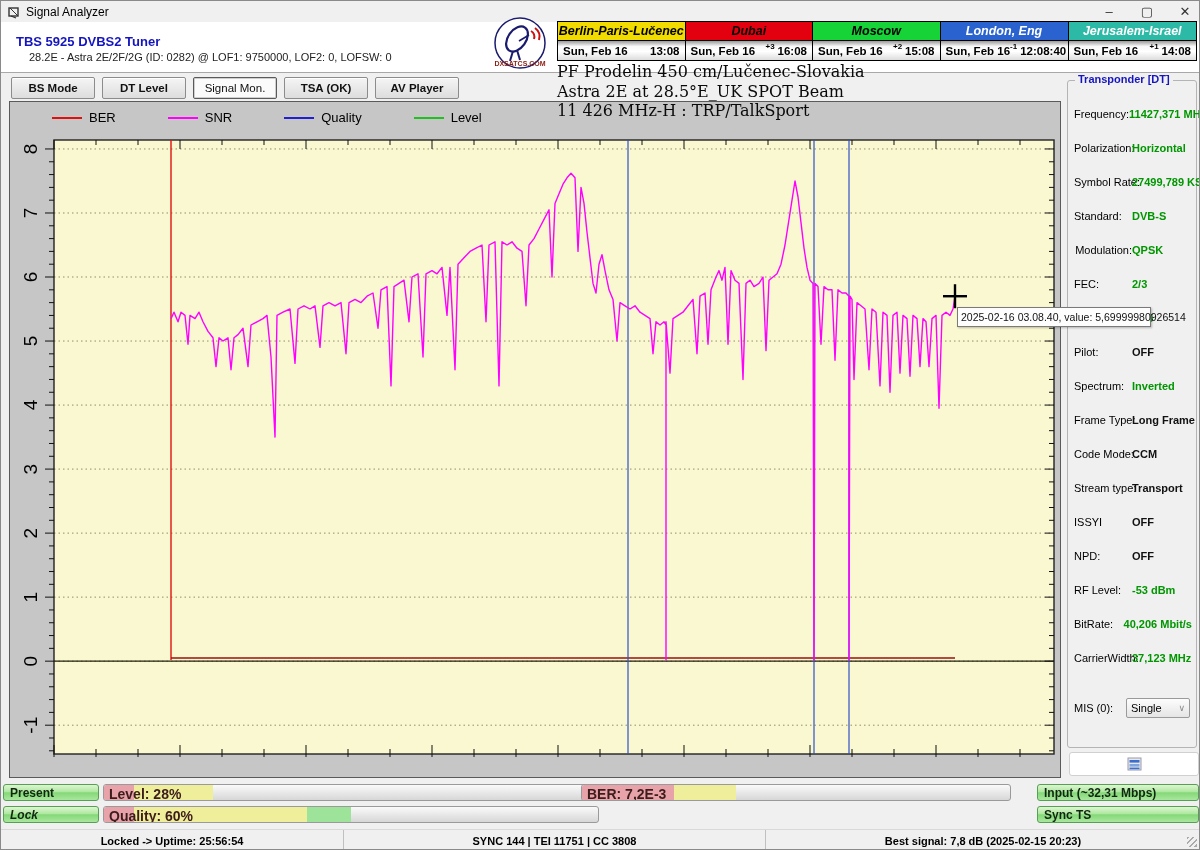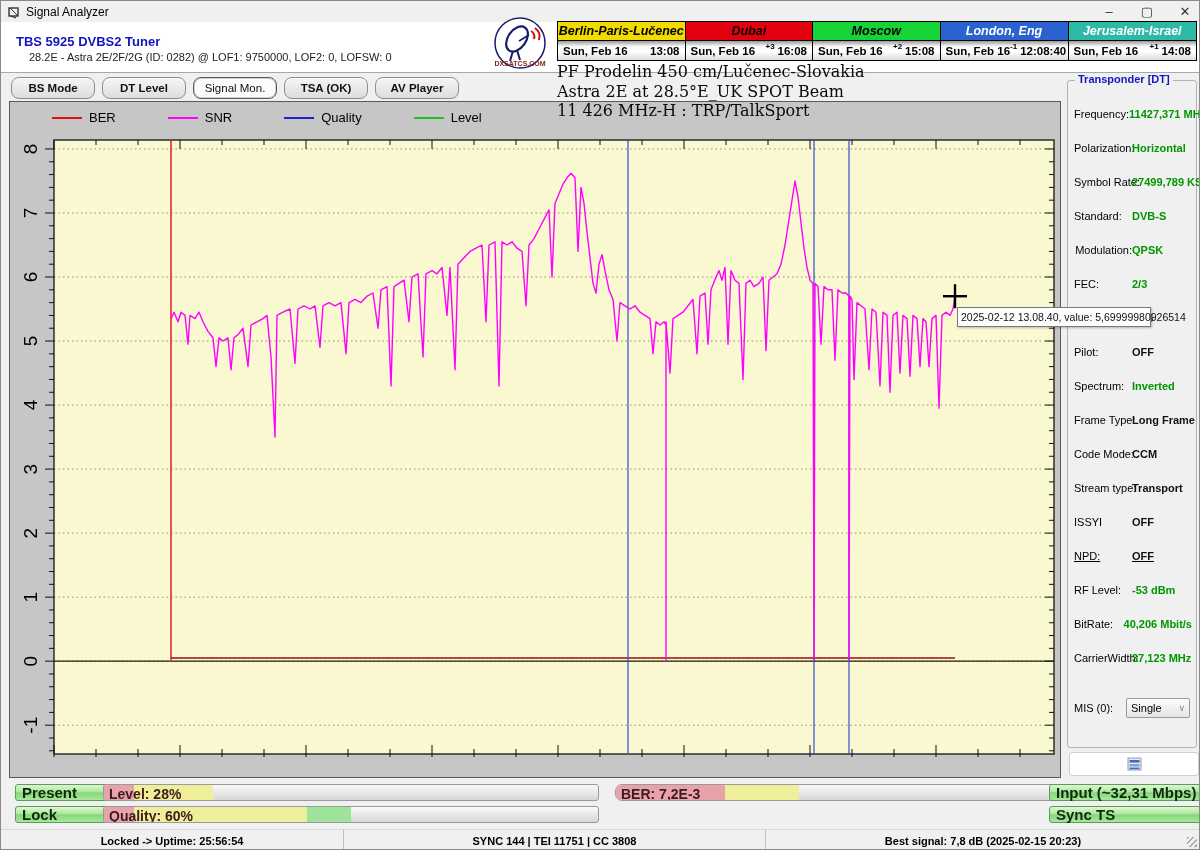--- a/index.html
+++ b/index.html
@@ -25,21 +25,21 @@
   .clock:last-child{border-right:none;}
   .clock .hd{height:18px;line-height:18px;text-align:center;font-size:12.5px;font-weight:bold;font-style:italic;border-bottom:1px solid #000;white-space:nowrap;overflow:hidden;}
   .clock .bd{flex:1;background:linear-gradient(180deg,#9a9a9a 0%,#f8f8f8 28%,#ffffff 55%,#dcdcdc 100%);
              display:flex;align-items:center;padding:0 5px;font-size:11.5px;font-weight:bold;color:#000;white-space:nowrap;}
   .clock .bd .dt{flex:1;}
   .clock .bd .off{font-size:8px;position:relative;top:-4px;margin-right:3px;font-weight:bold;}
   .clock .bd .tm{text-align:right;}
   
   .tabs{left:10px;top:76px;height:22px;display:flex;gap:7px;}
   .tab{height:20px;padding:0 10px;min-width:62px;background:linear-gradient(180deg,#f5f5f5,#dddddd);
-       border:1px solid #8c8c8c;border-radius:8px;font-size:11.5px;font-weight:bold;color:#111;
+       border:1px solid #8c8c8c;border-radius:2px;font-size:11.5px;font-weight:bold;color:#111;
        display:flex;align-items:center;justify-content:center;cursor:pointer;box-shadow:0 1px 0 #fff inset;}
   .tab.active{background:#fbfbfb;border:1px solid #5a5a5a;box-shadow:0 0 0 1px #cfcfcf inset;font-weight:normal;}
   
   .chart{left:8px;top:100px;width:1052px;height:677px;background:#c6c6c6;border:1px solid #5a5a5a;box-sizing:border-box;}
   .legend{position:absolute;left:42px;top:8px;display:flex;gap:52px;align-items:center;}
   .legend .item{display:flex;align-items:center;gap:7px;font-size:13px;color:#000;}
   .legend .sw{width:30px;height:2px;}
   
   .panel{left:1066px;top:79px;width:130px;height:668px;border:1px solid #b4b4b4;border-radius:3px;background:#f0f0f0;box-sizing:border-box;}
   .panel .gbt{position:absolute;left:7px;top:-8px;background:#f0f0f0;padding:0 3px;font-size:11px;font-weight:bold;color:#1515c0;}
@@ -53,21 +53,21 @@
          display:flex;align-items:center;justify-content:center;cursor:pointer;}
   
   .overlay{left:556px;top:61px;width:420px;font-family:"DejaVu Serif",serif;font-size:16px;line-height:19.5px;color:#0a0a0a;pointer-events:none;z-index:40;}
   
   .tooltip{left:956px;top:306px;width:186px;height:18px;background:#fdfdfd;border:1px solid #7a7a7a;
            font-size:10.5px;color:#111;display:flex;align-items:center;padding:0 3px;z-index:50;white-space:nowrap;box-shadow:1px 1px 2px rgba(0,0,0,.25);}
   
   .bars-row{left:0;width:1200px;height:18px;display:flex;}
   .pill,.meter{height:17px;border-radius:3px;box-sizing:border-box;position:absolute;}
   .pill{background:linear-gradient(180deg,#dff5d2 0%,#aee8a0 45%,#84d878 52%,#a9e79d 100%);border:1px solid #55a055;
-        font-size:15px;font-weight:bold;color:#102810;display:flex;align-items:center;padding:0 6px;margin-left:12px;}
+        font-size:12px;font-weight:bold;color:#102810;display:flex;align-items:center;padding:0 6px;}
   .meter{background:linear-gradient(180deg,#fafafa,#d7d7d7);border:1px solid #9a9a9a;overflow:hidden;}
   .meter .seg{position:absolute;top:0;bottom:0;}
   .meter .mlabel{position:absolute;left:5px;top:1px;font-size:14px;font-weight:bold;color:#3d1c1c;white-space:nowrap;}
   
   .statusbar{left:0;top:828px;width:1200px;height:22px;background:#f0f0f0;border-top:1px solid #d9d9d9;display:flex;}
   .statussec{height:100%;display:flex;align-items:center;justify-content:center;font-size:11px;font-weight:bold;color:#000;
              border-right:1px solid #c0c0c0;box-sizing:border-box;}
   .grip{position:absolute;right:2px;bottom:2px;width:10px;height:10px;
         background:repeating-linear-gradient(135deg,#aaa 0 1.5px,transparent 1.5px 4px);}
 </style>
@@ -402,21 +402,21 @@
     <span class="pv" style="color:#111111">CCM</span>
     </div>
     <div class="prow" style="top: 401px;">
       <span class="pl">Stream type:</span>
     <span class="pv" style="color:#111111">Transport</span>
     </div>
     <div class="prow" style="top: 435px;">
       <span class="pl">ISSYI</span>
     <span class="pv" style="color:#111111">OFF</span>
     </div>
-    <div class="prow" style="top: 469px; text-decoration: underline;">
+    <div class="prow" style="top: 469px;">
       <span class="pl">NPD:</span>
     <span class="pv" style="color:#111111">OFF</span>
     </div>
     <div class="prow" style="top: 503px;">
       <span class="pl">RF Level:</span>
     <span class="pv" style="color:#009600">-53 dBm</span>
     </div>
     <div class="prow" style="top: 537px;">
       <span class="pl">BitRate:</span>
     <span class="pv" style="color:#009600">40,206 Mbit/s</span>
@@ -441,38 +441,38 @@
     <rect x="2.5" y="10.6" width="10" height="1.6" fill="#3a6ecf"></rect>
   </svg>
 </div>
 
 <div class="abs overlay" id="overlay">
     <div>PF Prodelin 450 cm/Lučenec-Slovakia</div>
     <div>Astra 2E at 28.5°E_UK SPOT Beam</div>
     <div>11 426 MHz-H : TRP/TalkSport</div>
   </div>
 
-<div class="abs tooltip">2025-02-12 13.08.40, value: 5,69999980926514</div>
+<div class="abs tooltip">2025-02-16 03.08.40, value: 5,69999980926514</div>
 
 <div class="abs bars-row" id="bars1" style="top:783px">
     <div class="pill" style="left: 2px; width: 96px;">Present</div>
     <div class="meter" style="left: 102px; width: 496px;">
       <div class="seg" style="left: 0%; width: 6.1%; background: rgb(231, 163, 169);"></div>
       <div class="seg" style="left: 6.1%; width: 15.9%; background: rgb(238, 238, 155);"></div>
       <span class="mlabel">Level: 28%</span>
     </div>
-    <div class="meter" style="left: 614px; width: 510px; border-radius: 7px;">
+    <div class="meter" style="left: 580px; width: 430px;">
       <div class="seg" style="left: 0%; width: 21.5%; background: rgb(231, 163, 169);"></div>
       <div class="seg" style="left: 21.5%; width: 14.5%; background: rgb(238, 238, 155);"></div>
       <span class="mlabel">BER: 7,2E-3</span>
     </div>
     <div class="pill" style="left: 1036px; width: 162px;">Input (~32,31 Mbps)</div>
   </div>
 <div class="abs bars-row" id="bars2" style="top:805px">
-    <div class="pill" style="left: 2px; width: 96px;">Lock</div>
+    <div class="pill" style="left: 2px; width: 96px; font-style: italic;">Lock</div>
     <div class="meter" style="left: 102px; width: 496px;">
       <div class="seg" style="left: 0%; width: 6.1%; background: rgb(231, 163, 169);"></div>
       <div class="seg" style="left: 6.1%; width: 34.9%; background: rgb(238, 238, 155);"></div>
       <div class="seg" style="left: 41%; width: 9%; background: rgb(157, 227, 154);"></div>
       <span class="mlabel">Quality: 60%</span>
     </div>
     <div class="pill" style="left: 1036px; width: 162px;">Sync TS</div>
   </div>
 
 <div class="abs statusbar" id="statusbar">

